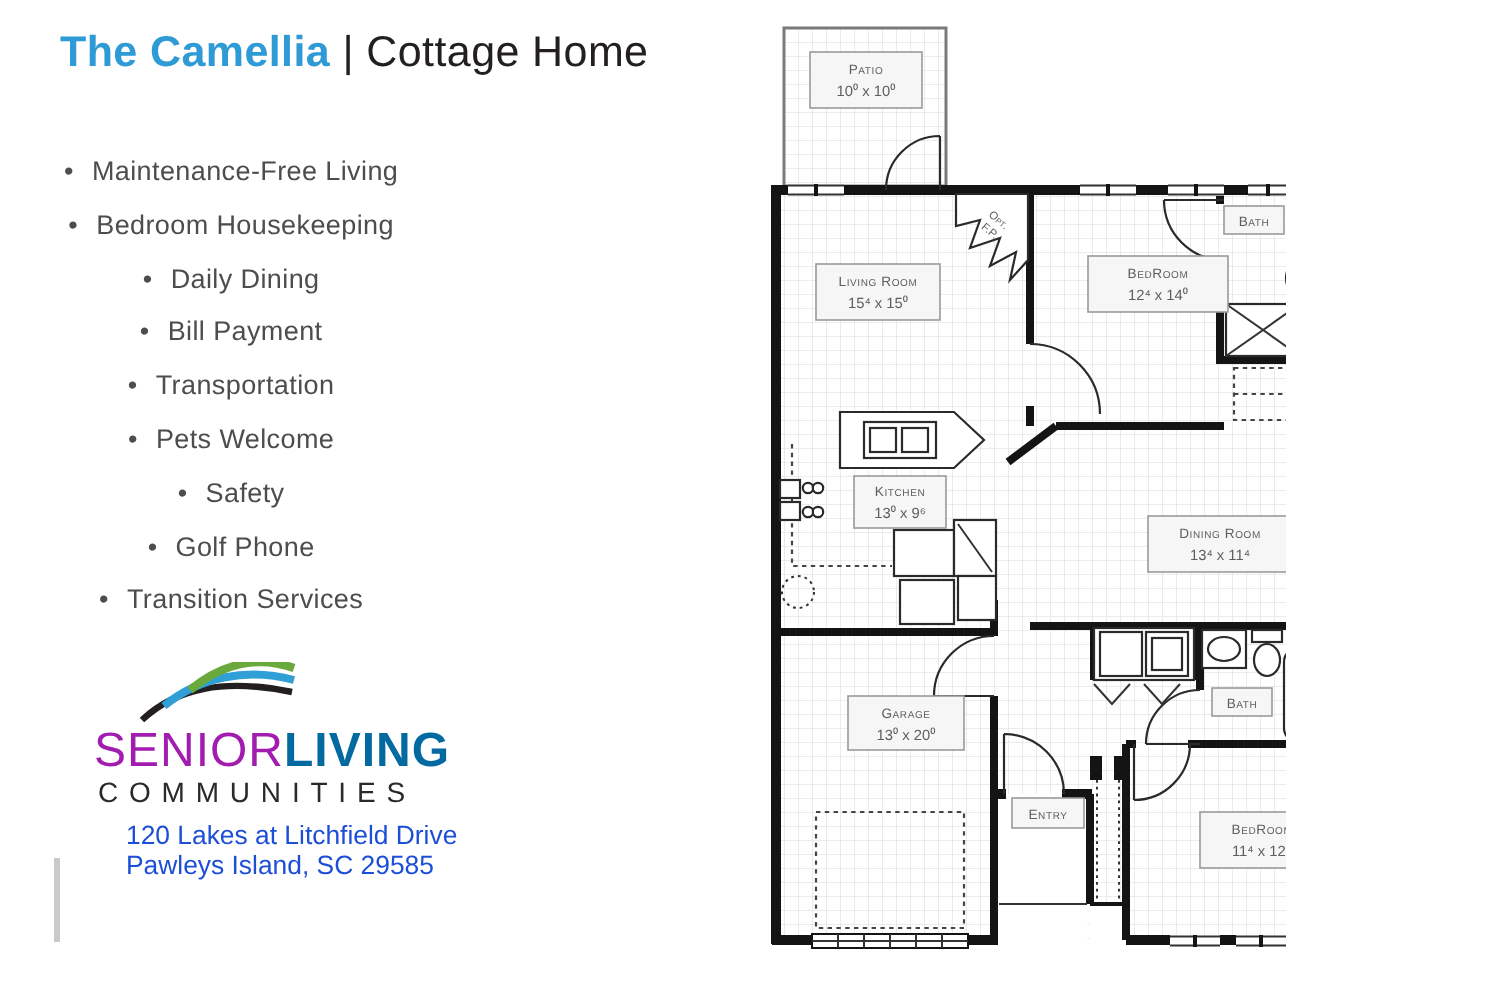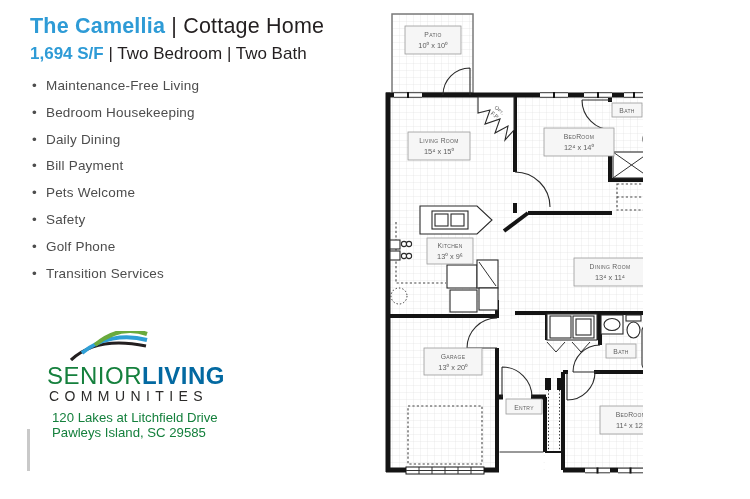--- a/index.html
+++ b/index.html
@@ -7,34 +7,34 @@
         font-family:"Liberation Sans",sans-serif;padding-left:43px;}
 
   
   .titleblock{position:absolute;left:30px;top:14px;}
   .title{font-size:21.5px;font-weight:400;color:#231f20;letter-spacing:.2px;white-space:pre;}
   .title .accent{color:#2e9bd6;font-weight:700;}
   .subtitle{font-size:17px;font-weight:400;color:#231f20;margin-top:5px;white-space:pre;}
   .subtitle .accent{color:#2e9bd6;font-weight:700;}
 
   ul.amenities{position:absolute;left:32px;top:78px;margin:0;padding:0;list-style:none;}
-  ul.amenities li{font-size:13.5px;color:#4d4d4d;margin-bottom:11.8px;letter-spacing:.2px;}
+  ul.amenities li{font-size:13.5px;color:#4d4d4d;margin-bottom:11.8px;letter-spacing:.2px;text-align:center;}
   ul.amenities li::before{content:"•";margin-right:9px;color:#4d4d4d;}
 
   
   .logo-arcs{position:absolute;left:70px;top:331px;}
   .wordmark{position:absolute;left:47px;top:362px;font-size:24px;letter-spacing:.5px;white-space:nowrap;}
-  .wordmark .senior{color:#15803d;font-weight:400;}
+  .wordmark .senior{color:#a21caf;font-weight:400;}
   .wordmark .living{color:#0369a1;font-weight:700;}
   .communities{position:absolute;left:49px;top:388px;font-size:14px;letter-spacing:5.4px;
                color:#2b2a29;white-space:nowrap;}
 
   .rule{position:absolute;left:27px;top:429px;width:3px;height:42px;background:#c9c9c9;}
 
-  .contact{position:absolute;left:52px;top:410px;font-size:13.2px;line-height:15.4px;color:#15803d;}
+  .contact{position:absolute;left:63px;top:410px;font-size:13.2px;line-height:15.4px;color:#1d4ed8;}
 
   
   .plan{position:absolute;left:383px;top:6px;}
   .wall5{stroke:#141414;stroke-width:5;fill:none;}
   .wall4{stroke:#141414;stroke-width:4;fill:none;}
   .wall2{stroke:#141414;stroke-width:2;fill:none;}
   .thin{stroke:#333;stroke-width:1;fill:none;}
   .fix{stroke:#2a2a2a;stroke-width:1.1;fill:#fff;}
   .arc{stroke:#2a2a2a;stroke-width:1.1;fill:none;}
   .dash{stroke:#444;stroke-width:1.1;fill:none;stroke-dasharray:2.2,2.2;}
@@ -45,28 +45,28 @@
   .rdims{font-size:7.4px;text-anchor:middle;font-variant:normal;}
   .fptxt{font-size:5.6px;text-anchor:middle;}
 </style>
 </head>
 <body>
 
 <div id="page">
 
   <div class="titleblock">
     <div class="title"><span class="accent">The Camellia</span><span> | Cottage Home</span></div>
-    <div class="subtitle"><span class="accent">1,694 S/F</span><span> | Two Bedroom | Two Bath</span></div>
   </div>
 
   <ul class="amenities">
     <li>Maintenance-Free Living</li>
     <li>Bedroom Housekeeping</li>
     <li>Daily Dining</li>
     <li>Bill Payment</li>
+    <li>Transportation</li>
     <li>Pets Welcome</li>
     <li>Safety</li>
     <li>Golf Phone</li>
     <li>Transition Services</li>
   </ul>
 
   <svg class="logo-arcs" width="78" height="30" viewBox="0 0 78 30">
     <path d="M1,29 C18,13 42,8 76,15" stroke="#231f20" stroke-width="3.2" fill="none"></path>
     <path d="M12,22 C30,7 54,3 77,9" stroke="#2f9fd6" stroke-width="4" fill="none"></path>
     <path d="M25,14 C42,0 60,-3 77,3" stroke="#6aaa3d" stroke-width="4.2" fill="none"></path>

